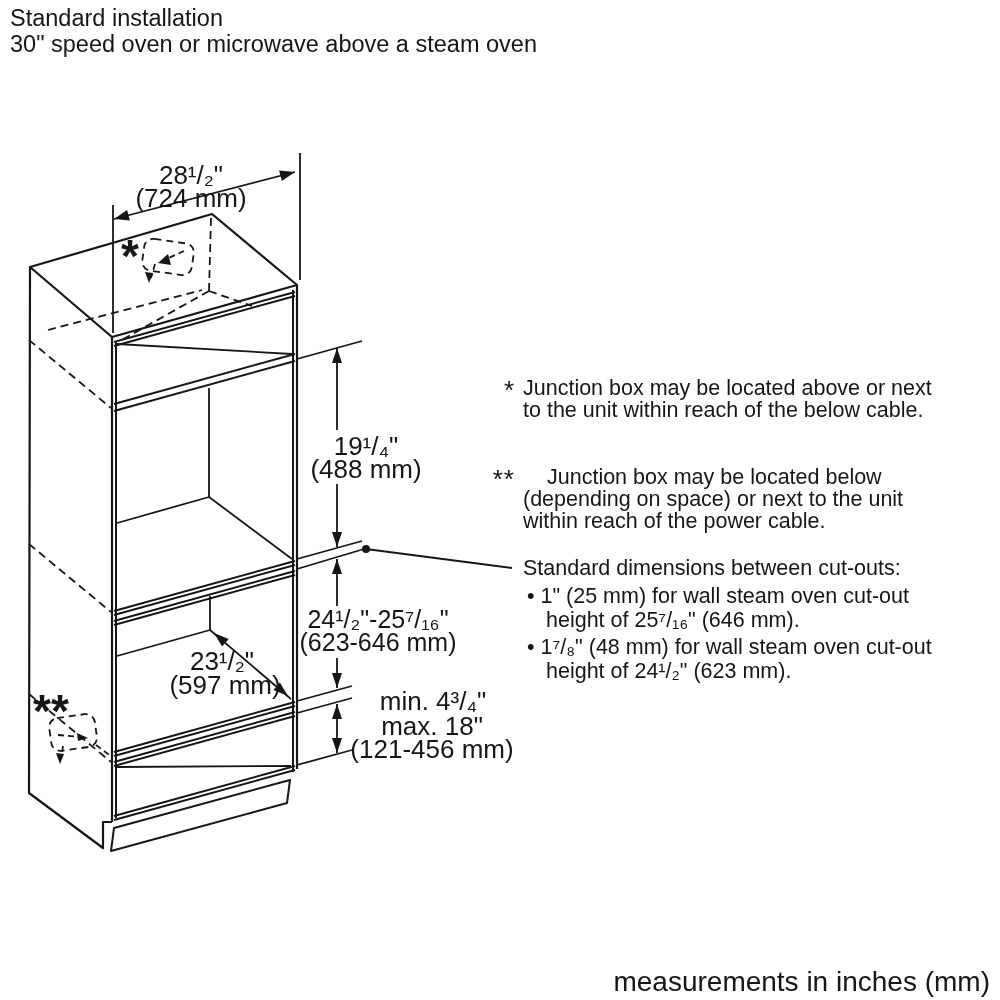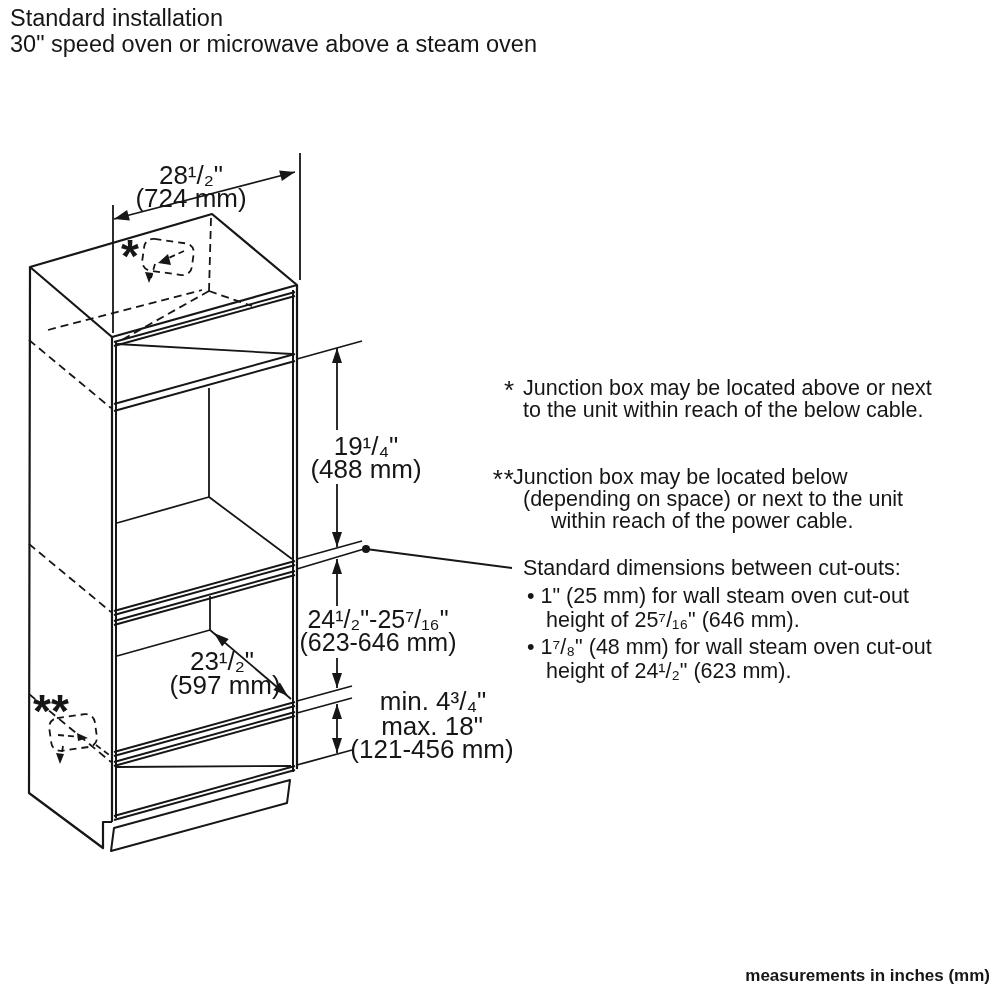--- a/index.html
+++ b/index.html
@@ -2,21 +2,21 @@
 <html><head>
 <meta charset="utf-8">
 <style>
   html,body{margin:0;padding:0;background:#ffffff;}
   .stage{position:relative;width:1000px;height:1000px;background:#ffffff;overflow:hidden;
          font-family:"Liberation Sans","DejaVu Sans",sans-serif;color:#161616;}
   .abs{position:absolute;white-space:nowrap;}
   .title-block{left:10px;top:5px;font-size:23.5px;line-height:26px;}
   .notes-line{font-size:21.5px;line-height:23px;}
   .marker{font-size:26px;letter-spacing:1px;}
-  .footer-line{font-size:17px;font-weight:bold;}
+  .footer-line{font-size:28px;}
   svg{position:absolute;left:0;top:0;}
   svg text{font-family:"Liberation Sans","DejaVu Sans",sans-serif;fill:#161616;}
   .dimtxt{font-size:26px;}
   .dimtxt-sm{font-size:25px;}
   .ast{font-size:46px;font-weight:bold;}
 </style>
 </head>
 <body>
 
 <div class="stage">
@@ -153,23 +153,23 @@
       <text class="dimtxt" x="432" y="758" text-anchor="middle">(121-456 mm)</text>
     </g>
   </svg>
 
   <div>
     <span class="abs marker" style="left:487px;top:375px;width:28px;text-align:right;display:inline-block;">*</span>
     <div class="abs notes-line" style="left:523px;top:377px;">Junction box may be located above or next</div>
     <div class="abs notes-line" style="left:523px;top:399px;">to the unit within reach of the below cable.</div>
 
     <span class="abs marker" style="left:487px;top:464px;width:28px;text-align:right;display:inline-block;">**</span>
-    <div class="abs notes-line" style="left:513px;top:466px;">Junction box may be located below</div>
+    <div class="abs notes-line" style="left:547px;top:466px;">Junction box may be located below</div>
     <div class="abs notes-line" style="left:523px;top:488px;">(depending on space) or next to the unit</div>
-    <div class="abs notes-line" style="left:551px;top:510px;">within reach of the power cable.</div>
+    <div class="abs notes-line" style="left:523px;top:510px;">within reach of the power cable.</div>
 
     <div class="abs notes-line" style="left:523px;top:557px;">Standard dimensions between cut-outs:</div>
     <div class="abs notes-line" style="left:527px;top:585px;">• 1" (25 mm) for wall steam oven cut-out</div>
     <div class="abs notes-line" style="left:546px;top:609px;">height of 25⁷/₁₆" (646 mm).</div>
     <div class="abs notes-line" style="left:527px;top:636px;">• 1⁷/₈" (48 mm) for wall steam oven cut-out</div>
     <div class="abs notes-line" style="left:546px;top:660px;">height of 24¹/₂" (623 mm).</div>
   </div>
 
   <div class="abs footer-line" style="right:10px;top:966px;">measurements in inches (mm)</div>
 

